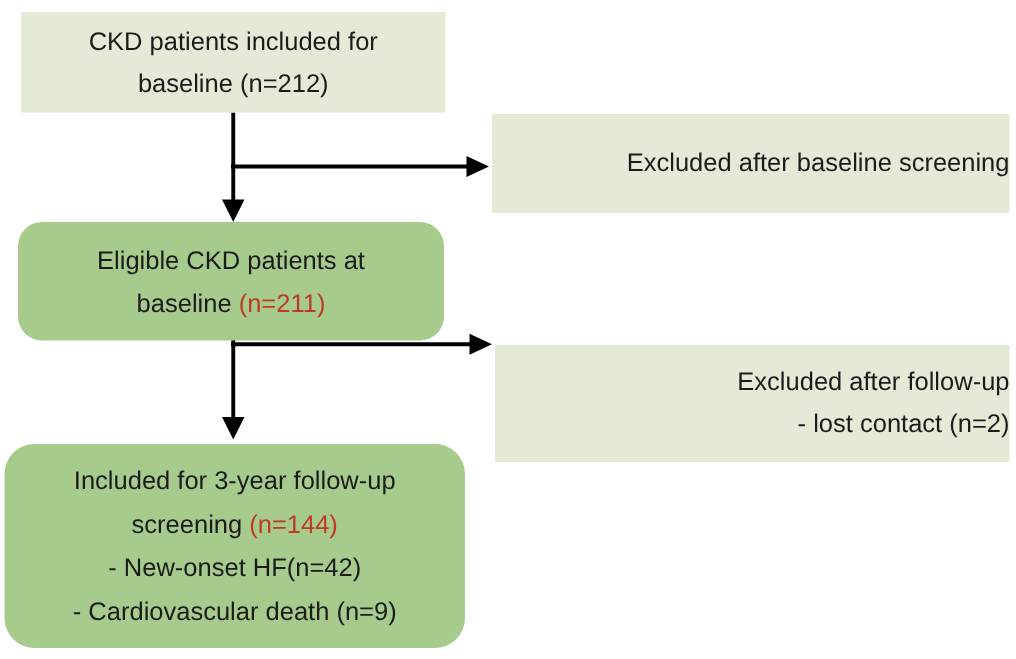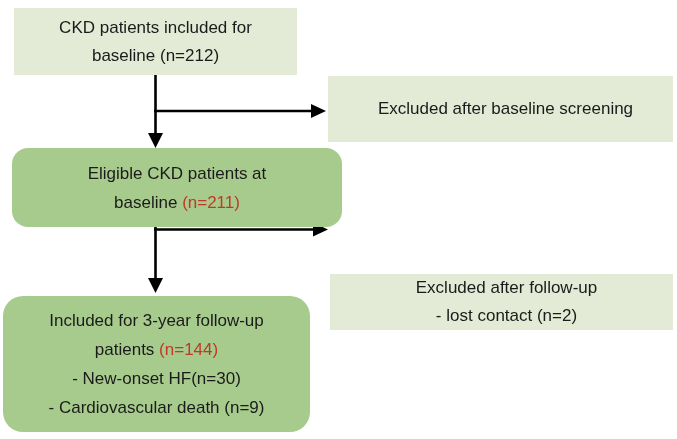--- a/index.html
+++ b/index.html
@@ -34,27 +34,27 @@
     display: flex;
     flex-direction: column;
     justify-content: center;
     color: var(--ink);
     font-size: 17px;
     line-height: 28px;
   }
   .box.light { background: var(--light); }
   .box.medium { background: var(--medium); line-height: 29px; }
   .box.centered { align-items: center; text-align: center; }
-  .box.lefty { align-items: center; text-align: left; padding-left: 10px; }
+  .box.lefty { align-items: flex-end; text-align: left; padding-left: 10px; }
   .n-red { color: var(--red); }
 
   .top-box    { left: 14px;  top: 8px;   width: 283px; height: 67px; }
   .excl-box-1 { left: 328px; top: 76px;  width: 345px; height: 66px; }
-  .mid-box    { left: 12px;  top: 148px; width: 330px; height: 79px;  border-radius: 16px; }
-  .excl-box-2 { left: 330px; top: 230px; width: 343px; height: 56px; margin-top: 44px; }
+  .mid-box    { left: 12px;  top: 148px; width: 284px; height: 79px;  border-radius: 16px; }
+  .excl-box-2 { left: 330px; top: 230px; width: 343px; height: 78px; }
   .bottom-box { left: 3px;   top: 296px; width: 307px; height: 136px; border-radius: 20px; line-height: 30px; }
 </style>
 </head>
 <body>
 
 <div class="canvas">
 
   <svg class="arrows" width="677" height="439" viewBox="0 0 677 439" aria-hidden="true">
     <g>
       <line x1="155.5" y1="75" x2="155.5" y2="135"></line>
@@ -88,18 +88,18 @@
     <div class="line"><span>baseline </span><span class="n-red">(n=211)</span></div>
   </div>
 
   <div class="box light lefty excl-box-2">
     <div class="line">Excluded after follow-up</div>
     <div class="line">- lost contact (n=2)</div>
   </div>
 
   <div class="box medium centered bottom-box">
     <div class="line">Included for 3-year follow-up</div>
-    <div class="line"><span>patients </span><span class="n-red">(n=144)</span></div>
-    <div class="line">- New-onset HF(n=30)</div>
+    <div class="line"><span>screening </span><span class="n-red">(n=144)</span></div>
+    <div class="line">- New-onset HF(n=42)</div>
     <div class="line">- Cardiovascular death (n=9)</div>
   </div>
 
 </div>
 
 </body></html>

